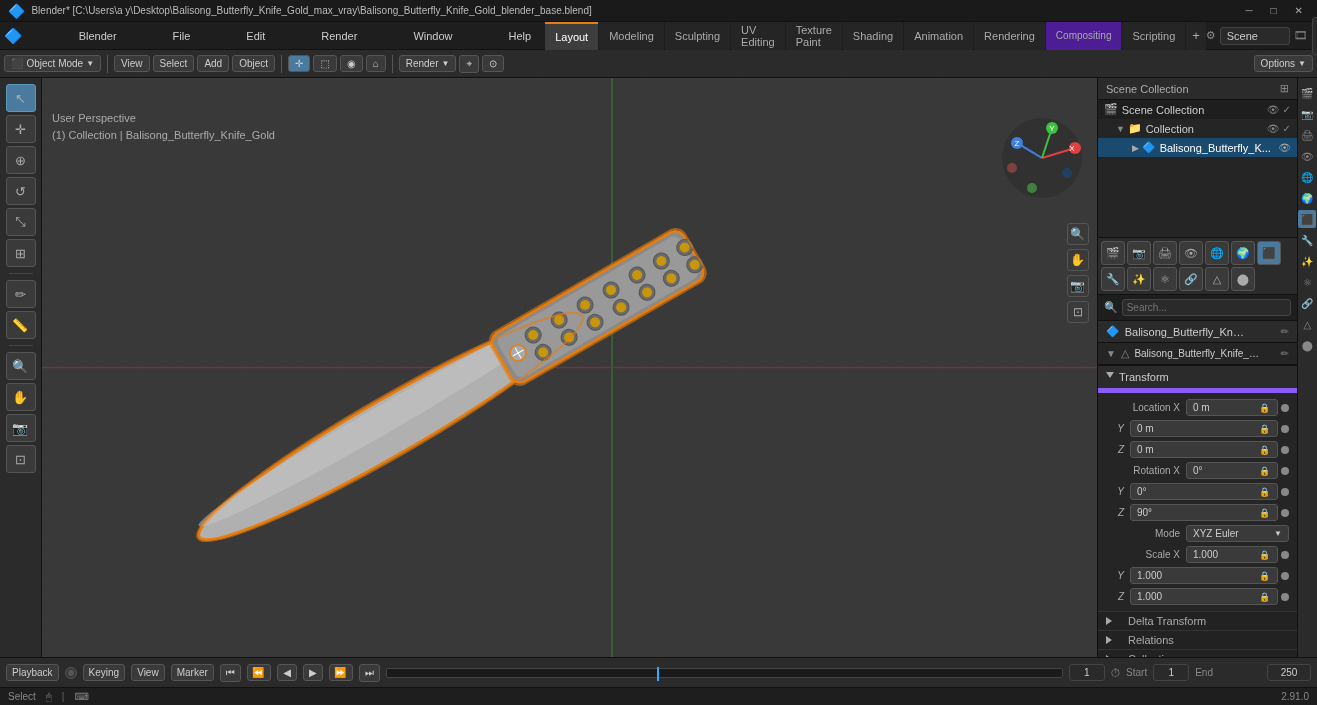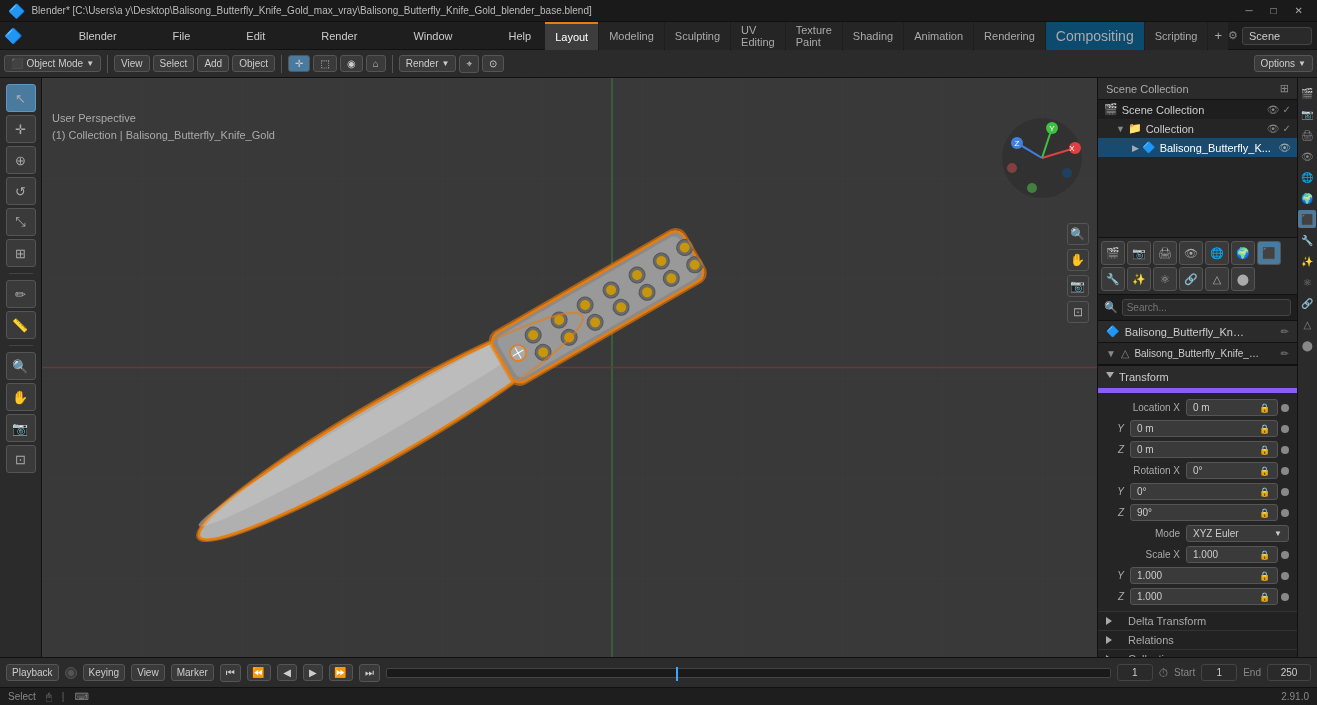--- a/index.html
+++ b/index.html
@@ -100,21 +100,21 @@
 
   <div style="display:flex; align-items:stretch; height:28px; gap:1px;">
     <div style="background:#3d3d3d; color:#fff; padding:0 10px; font-size:11px; display:flex; align-items:center; cursor:pointer; border-top:2px solid #e87d0d;">Layout</div>
     <div style="background:#252525; color:#aaa; padding:0 10px; font-size:11px; display:flex; align-items:center; cursor:pointer;">Modeling</div>
     <div style="background:#252525; color:#aaa; padding:0 10px; font-size:11px; display:flex; align-items:center; cursor:pointer;">Sculpting</div>
     <div style="background:#252525; color:#aaa; padding:0 10px; font-size:11px; display:flex; align-items:center; cursor:pointer;">UV Editing</div>
     <div style="background:#252525; color:#aaa; padding:0 10px; font-size:11px; display:flex; align-items:center; cursor:pointer;">Texture Paint</div>
     <div style="background:#252525; color:#aaa; padding:0 10px; font-size:11px; display:flex; align-items:center; cursor:pointer;">Shading</div>
     <div style="background:#252525; color:#aaa; padding:0 10px; font-size:11px; display:flex; align-items:center; cursor:pointer;">Animation</div>
     <div style="background:#252525; color:#aaa; padding:0 10px; font-size:11px; display:flex; align-items:center; cursor:pointer;">Rendering</div>
-    <div style="background:#0c4a6e; color:#aaa; padding:0 10px; font-size:14px; display:flex; align-items:center; cursor:pointer;">Compositing</div>
+    <div style="background:#4c1d95; color:#aaa; padding:0 10px; font-size:10px; display:flex; align-items:center; cursor:pointer;">Compositing</div>
     <div style="background:#252525; color:#aaa; padding:0 10px; font-size:11px; display:flex; align-items:center; cursor:pointer;">Scripting</div>
     <div style="background:#252525; color:#aaa; padding:0 6px; font-size:13px; display:flex; align-items:center; cursor:pointer;">+</div>
   </div>
   <span style="flex:1;"></span>
 
   <div style="display:flex; align-items:center; gap:4px;">
     <span style="color:#888; font-size:11px;">⚙</span>
     <input style="background: rgb(42, 42, 42); border: 1px solid rgb(68, 68, 68); color: rgb(204, 204, 204); padding: 2px 6px; border-radius: 3px; font-size: 11px; width: 70px;" value="Scene">
     <span style="color:#888; font-size:11px;">🎞</span>
     <span style="background:#2a2a2a; border:1px solid #444; color:#ccc; padding:2px 8px; border-radius:3px; font-size:14px; cursor:pointer;">View Layer</span>
@@ -500,21 +500,21 @@
 
   <div class="timeline-scrub">
     <div class="timeline-playhead"></div>
   </div>
 
   <input type="text" class="frame-input" value="1" style="">
   <span style="color:#888; font-size:12px;">⏱</span>
   <span style="font-size:10px; color:#888;">Start</span>
   <input type="text" class="frame-input" value="1" style="">
   <span style="font-size:10px; color:#888;">End</span>
-  <input type="text" class="frame-input" style="width: 44px;" value="250">
+  <input type="text" class="frame-input" style="width: 44px; margin-left: 48px;" value="250">
 </div>
 
 <div id="statusbar">
   <span>Select</span>
   <span>🖱</span>
   <span style="color:#666;">|</span>
   <span>⌨</span>
   <span class="status-right">2.91.0</span>
 </div>
 

